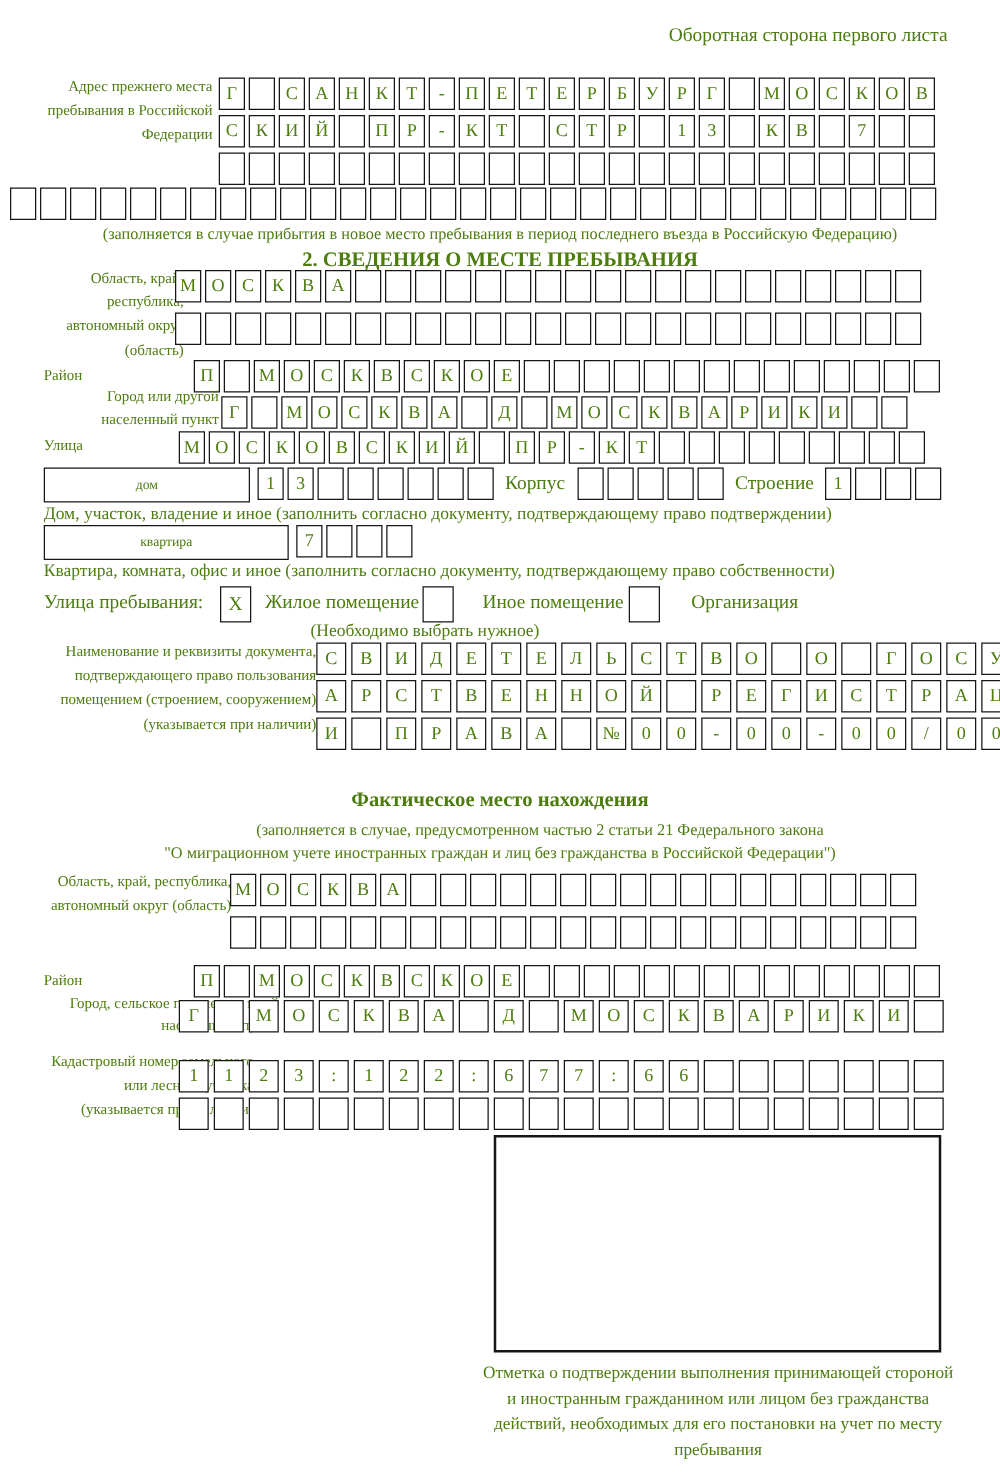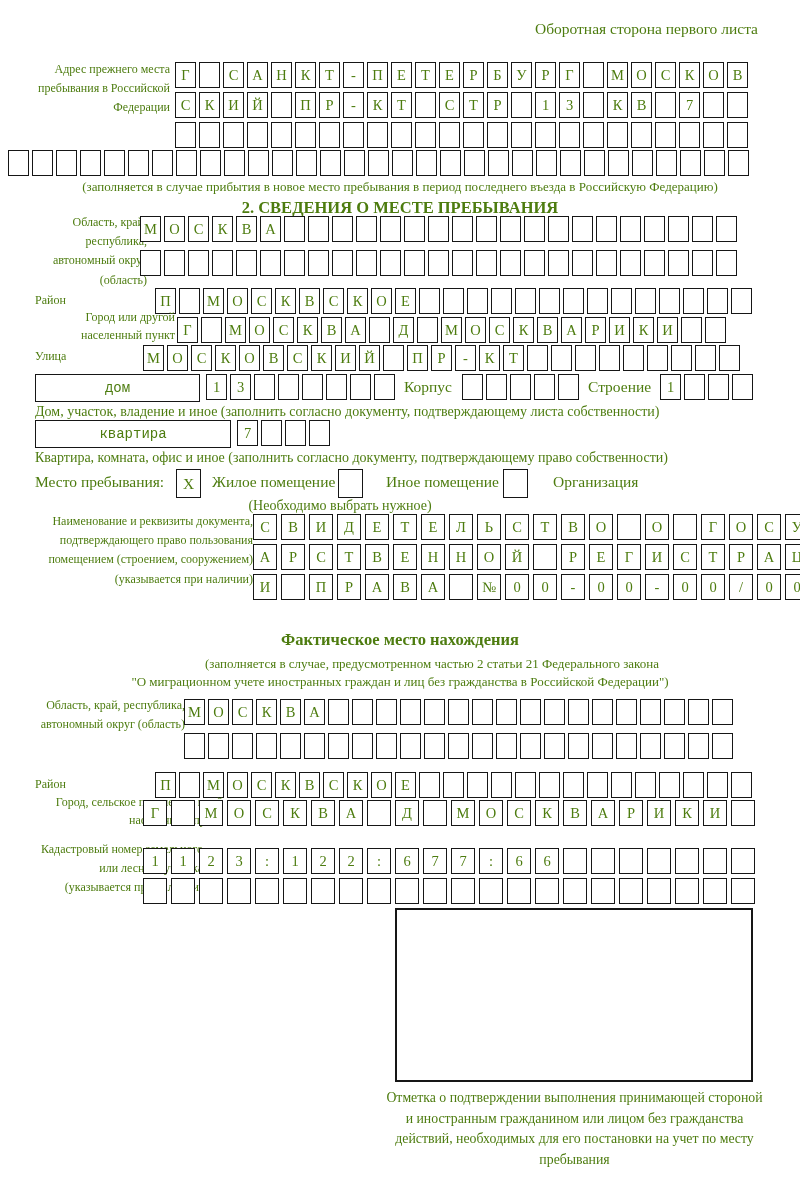--- a/index.html
+++ b/index.html
@@ -17,21 +17,21 @@
     display:flex;align-items:center;justify-content:center;
     font-size:14.5px;background:#fff;flex:0 0 auto;
   }
   .cells.wide{gap:4px;}
   .cells.wide .cell{width:24px;}
   .note{font-size:13px;text-align:center;width:100%;left:0;}
   .hint{font-size:14px;}
   .sect-title{font-size:16.5px;font-weight:bold;text-align:center;width:100%;left:0;}
   .labelbox{
     border:1.8px solid #161616;box-sizing:border-box;height:28px;
-    display:flex;align-items:center;justify-content:center;font-size:14px;background:#fff;font-family:Liberation Mono, monospace;
+    display:flex;align-items:center;justify-content:center;font-size:11px;background:#fff;
   }
   .cb{
     width:25px;height:29px;border:1.8px solid #161616;box-sizing:border-box;
     display:flex;align-items:center;justify-content:center;font-size:15.5px;background:#fff;
   }
   .stay-lbl{font-size:15.5px;}
   .stamp-box{border:2px solid #161616;box-sizing:border-box;background:#fff;}
   .caption{font-size:13.8px;text-align:center;line-height:1.5;}
 </style>
 </head>
@@ -317,32 +317,32 @@
       <div class="cell"></div>
       <div class="cell"></div>
     </div>
   <div class="abs stay-lbl" style="left:588px;top:378px;">Строение</div>
   <div class="abs cells" style="left:660px;top:374px;">
       <div class="cell">1</div>
       <div class="cell"></div>
       <div class="cell"></div>
       <div class="cell"></div>
     </div>
-  <div class="abs hint" style="left:35px;top:404px;">Дом, участок, владение и иное (заполнить согласно документу, подтверждающему листа собственности)</div>
+  <div class="abs hint" style="left:35px;top:404px;">Дом, участок, владение и иное (заполнить согласно документу, подтверждающему право подтверждении)</div>
 
   <div class="abs labelbox" style="left:35px;top:420px;width:196px;">квартира</div>
   <div class="abs cells" style="left:237px;top:420px;">
       <div class="cell">7</div>
       <div class="cell"></div>
       <div class="cell"></div>
       <div class="cell"></div>
     </div>
   <div class="abs hint" style="left:35px;top:450px;">Квартира, комната, офис и иное (заполнить согласно документу, подтверждающему право собственности)</div>
 
-  <div class="abs stay-lbl" style="left:35px;top:473px;">Место пребывания:</div>
+  <div class="abs stay-lbl" style="left:35px;top:473px;">Улица пребывания:</div>
   <div class="abs cb" style="left:176px;top:469px;">X</div>
   <div class="abs stay-lbl" style="left:212px;top:473px;">Жилое помещение</div>
   <div class="abs cb" style="left:338px;top:469px;"></div>
   <div class="abs stay-lbl" style="left:386px;top:473px;font-family:Liberation Serif, serif;">Иное помещение</div>
   <div class="abs cb" style="left:503px;top:469px;"></div>
   <div class="abs stay-lbl" style="left:553px;top:473px;">Организация</div>
   <div class="abs hint" style="left:160px;top:498px;width:360px;text-align:center;">(Необходимо выбрать нужное)</div>
 
   <div class="abs flabel" style="left:35px;top:512px;width:218px;">Наименование и реквизиты документа, подтверждающего право пользования помещением (строением, сооружением) (указывается при наличии)</div>
   <div class="abs cells wide" style="left:253px;top:514px;">

